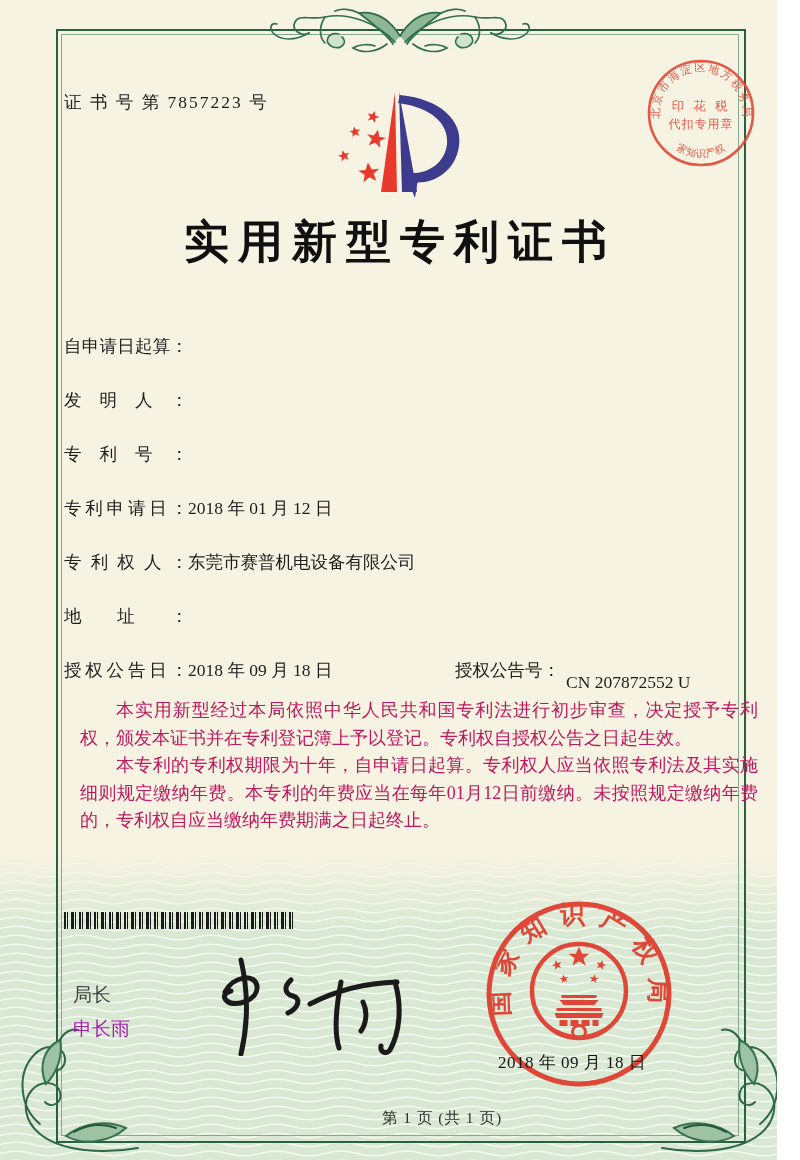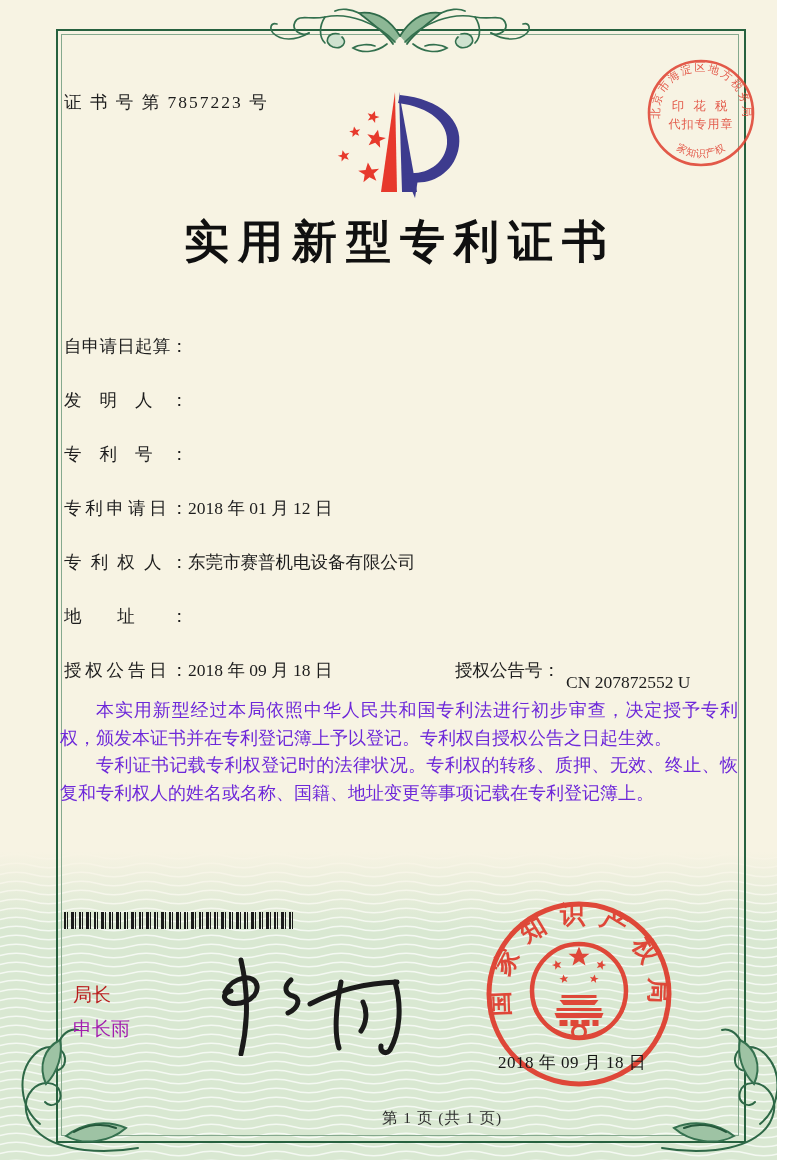--- a/index.html
+++ b/index.html
@@ -31,32 +31,32 @@
   
   .fields{position:absolute;left:64px;top:334px;width:678px;z-index:4;font-size:17.5px;line-height:25px;}
   .frow{display:flex;margin-bottom:29px;position:relative;}
   .f-label{width:124px;flex:none;text-align:justify;text-align-last:justify;}
   .f-value{flex:1;padding-left:0px;}
   .frow.address{}
   .grant-no{position:absolute;left:391px;top:0;display:flex;width:287px;font-family:Liberation Serif, serif;}
   .g-label{flex:none;}
   .g-value{padding-left:6px;white-space:nowrap;margin-top:12px;}
   
-  .body-text{position:absolute;left:60px;top:697px;width:678px;z-index:4;
-    font-size:18px;line-height:27.5px;text-align:justify;color:#6d28d9;}
+  .body-text{position:absolute;left:80px;top:697px;width:678px;z-index:4;
+    font-size:18px;line-height:27.5px;text-align:justify;color:#be185d;}
   .body-text p{margin:0;text-indent:2em;}
   
   .barcode{position:absolute;left:64px;top:912px;width:229px;height:17px;z-index:4;
     background:repeating-linear-gradient(90deg,
       #1b1b1b 0 2px,rgba(0,0,0,0) 2px 3px,
       #1b1b1b 3px 4px,rgba(0,0,0,0) 4px 7px,
       #1b1b1b 7px 10px,rgba(0,0,0,0) 10px 11px,
       #1b1b1b 11px 12px,rgba(0,0,0,0) 12px 15px);}
   .sig-title{position:absolute;left:73px;top:982px;font-size:19px;z-index:4;
-    font-family:Liberation Serif, serif;color:#b91c1c;}
+    font-family:Liberation Serif, serif;color:#404040;}
   .sig-name{position:absolute;left:73px;top:1016px;font-size:19px;z-index:4;
     font-family:"Liberation Sans","DejaVu Sans",sans-serif;color:#a21caf;}
   .signature{position:absolute;left:205px;top:956px;z-index:4;}
   .main-seal{position:absolute;left:484px;top:899px;z-index:5;}
   .seal-date{position:absolute;left:498px;top:1051px;font-size:17px;letter-spacing:0.5px;
     color:#161616;z-index:6;white-space:nowrap;}
   .tax-seal{position:absolute;left:645px;top:57px;z-index:5;}
   .footer{position:absolute;left:0;top:1108px;width:800px;text-align:center;
     font-size:15.5px;color:#2e2e2e;z-index:4;letter-spacing:1px;padding-left:42px;}
 </style>
@@ -156,21 +156,21 @@
       <div class="f-value">2018 年 09 月 18 日</div>
       <div class="grant-no">
         <div class="g-label">授权公告号：</div>
         <div class="g-value">CN 207872552 U</div>
       </div>
     </div>
   </div>
 
   <div class="body-text">
     <p>本实用新型经过本局依照中华人民共和国专利法进行初步审查，决定授予专利权，颁发本证书并在专利登记簿上予以登记。专利权自授权公告之日起生效。</p>
-    <p>专利证书记载专利权登记时的法律状况。专利权的转移、质押、无效、终止、恢复和专利权人的姓名或名称、国籍、地址变更等事项记载在专利登记簿上。</p>
+    <p>本专利的专利权期限为十年，自申请日起算。专利权人应当依照专利法及其实施细则规定缴纳年费。本专利的年费应当在每年01月12日前缴纳。未按照规定缴纳年费的，专利权自应当缴纳年费期满之日起终止。</p>
   </div>
 
   <div class="barcode"></div>
 
   <div class="sig-title">局长</div>
   <div class="sig-name">申长雨</div>
 
   <svg class="signature" width="210" height="100" viewBox="0 0 210 100">
     <g stroke="#1a1a1a" stroke-width="5" fill="none" stroke-linecap="round" stroke-linejoin="round">
       <path d="M20,36 C28,20 50,17 52,30 C54,44 30,52 22,45 C17,41 20,36 26,35"></path>

